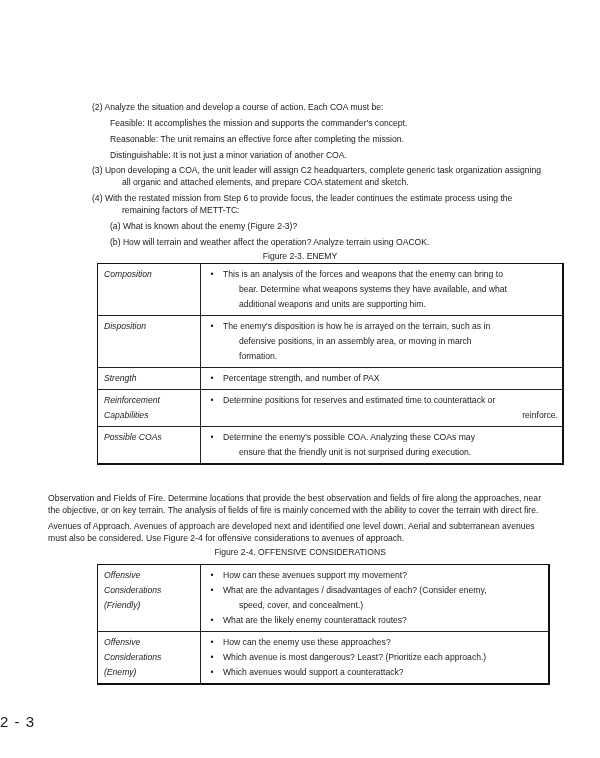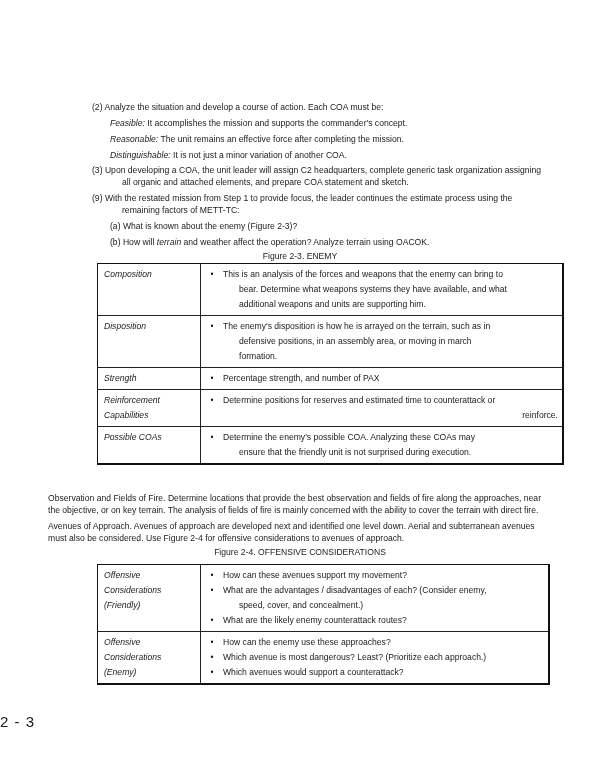--- a/index.html
+++ b/index.html
@@ -2,21 +2,21 @@
 <html><head>
 <meta charset="utf-8">
 <style>
   html, body { margin: 0; padding: 0; background: #ffffff; }
   body {
     width: 600px; height: 758px; position: relative; overflow: hidden;
     font-family: "Liberation Sans", sans-serif; color: #1a1a1a;
     font-size: 8.6px; line-height: 1.25;
   }
   .line { position: absolute; white-space: nowrap; }
-  .it { font-style: italic; }
+  .it { }
   .caption { position: absolute; left: 0; width: 600px; text-align: center; white-space: nowrap; }
 
   table.fig {
     position: absolute; border-collapse: collapse;
     border-top: 1.4px solid #111; border-left: 1.4px solid #111;
     border-right: 2.6px solid #111; border-bottom: 2.6px solid #111;
     table-layout: fixed;
   }
   table.fig td {
     border-top: 1px solid #222; vertical-align: top;
@@ -33,21 +33,21 @@
 <body>
 
 <div class="line" style="left:92px; top:102px;">(2) Analyze the situation and develop a course of action. Each COA must be:</div>
 <div class="line" style="left:110px; top:118px;"><span class="it">Feasible:</span><span> It accomplishes the mission and supports the commander's concept.</span></div>
 <div class="line" style="left:110px; top:134px;"><span class="it">Reasonable:</span><span> The unit remains an effective force after completing the mission.</span></div>
 <div class="line" style="left:110px; top:150px;"><span class="it">Distinguishable:</span><span> It is not just a minor variation of another COA.</span></div>
 
 <div class="line" style="left:92px; top:165px;">(3) Upon developing a COA, the unit leader will assign C2 headquarters, complete generic task organization assigning</div>
 <div class="line" style="left:122px; top:177px;">all organic and attached elements, and prepare COA statement and sketch.</div>
 
-<div class="line" style="left:92px; top:193px;">(9) With the restated mission from Step 1 to provide focus, the leader continues the estimate process using the</div>
+<div class="line" style="left:92px; top:193px;">(4) With the restated mission from Step 6 to provide focus, the leader continues the estimate process using the</div>
 <div class="line" style="left:122px; top:205px;">remaining factors of METT-TC:</div>
 <div class="line" style="left:110px; top:221px;">(a) What is known about the enemy (Figure 2-3)?</div>
 <div class="line" style="left:110px; top:237px;"><span>(b) How will </span><span class="it">terrain</span><span> and weather affect the operation? Analyze terrain using OACOK.</span></div>
 
 <div class="caption" style="top:251px;">Figure 2-3. ENEMY</div>
 <table class="fig" style="left:97px; top:263px; width:467px;padding-left:28px;">
   <colgroup>
       <col style="width:103px">
       <col>
     </colgroup>

